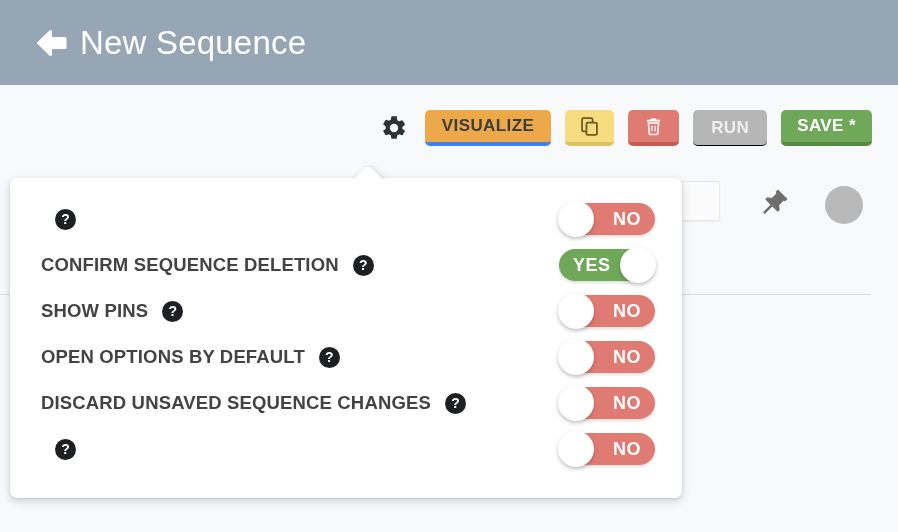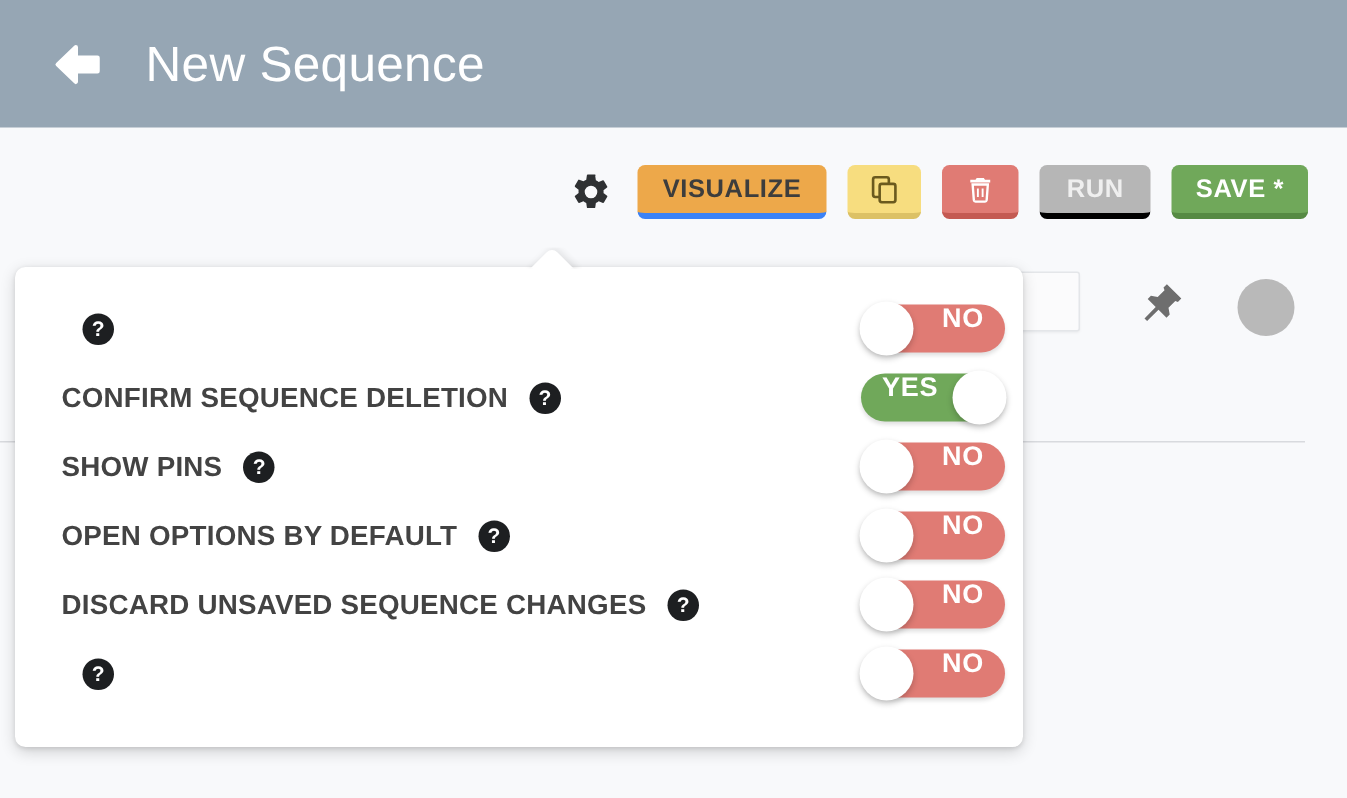--- a/index.html
+++ b/index.html
@@ -32,21 +32,21 @@
     width: 44px;
     height: 44px;
     flex: 0 0 auto;
     display: flex;
     align-items: center;
     justify-content: center;
     cursor: pointer;
   }
   .back-arrow svg { display: block; }
   .header-title {
-    margin-left: 23px;
+    margin-left: 6px;
     color: #ffffff;
     font-size: 33px;
     font-weight: 400;
     letter-spacing: 0.2px;
     white-space: nowrap;
   }
   .header-spacer { flex: 1 1 auto; }
   .full-editor-btn {
     border: 2px solid #ffffff;
     border-radius: 6px;
@@ -108,21 +108,21 @@
   }
   .tbtn-delete {
     background: #e07b74;
     color: #ffffff;
     border-bottom: 4px solid #c45a52;
     padding: 0 16px;
   }
   .tbtn-run {
     background: #b6b6b6;
     color: #efefef;
-    border-bottom: 4px solid #000000;
+    border-bottom: 1px solid #000000;
     padding: 0 18px;
   }
   .tbtn-save {
     background: #70a85a;
     color: #ffffff;
     border-bottom: 4px solid #568a43;
     padding: 0 16px;
     text-align: right;
   }
   .tbtn svg { display: block; }
@@ -232,29 +232,29 @@
     justify-content: center;
     cursor: pointer;
     flex: 0 0 auto;
     line-height: 1;
     font-family: "Liberation Sans", sans-serif;
   }
 
   
   .toggle {
     position: absolute;
-    right: 12px;
+    right: 27px;
     top: 50%;
     transform: translateY(-50%);
     width: 96px;
     height: 32px;
     border-radius: 16px;
     cursor: pointer;
     display: flex;
-    align-items: flex-start;
+    align-items: center;
     box-sizing: border-box;
   }
   .toggle.off {
     background: #e07b74;
     box-shadow: 0 2px 3px rgba(0,0,0,0.13);
     justify-content: flex-end;
     padding-right: 14px;
     flex-direction: row;
   }
   .toggle.on {

